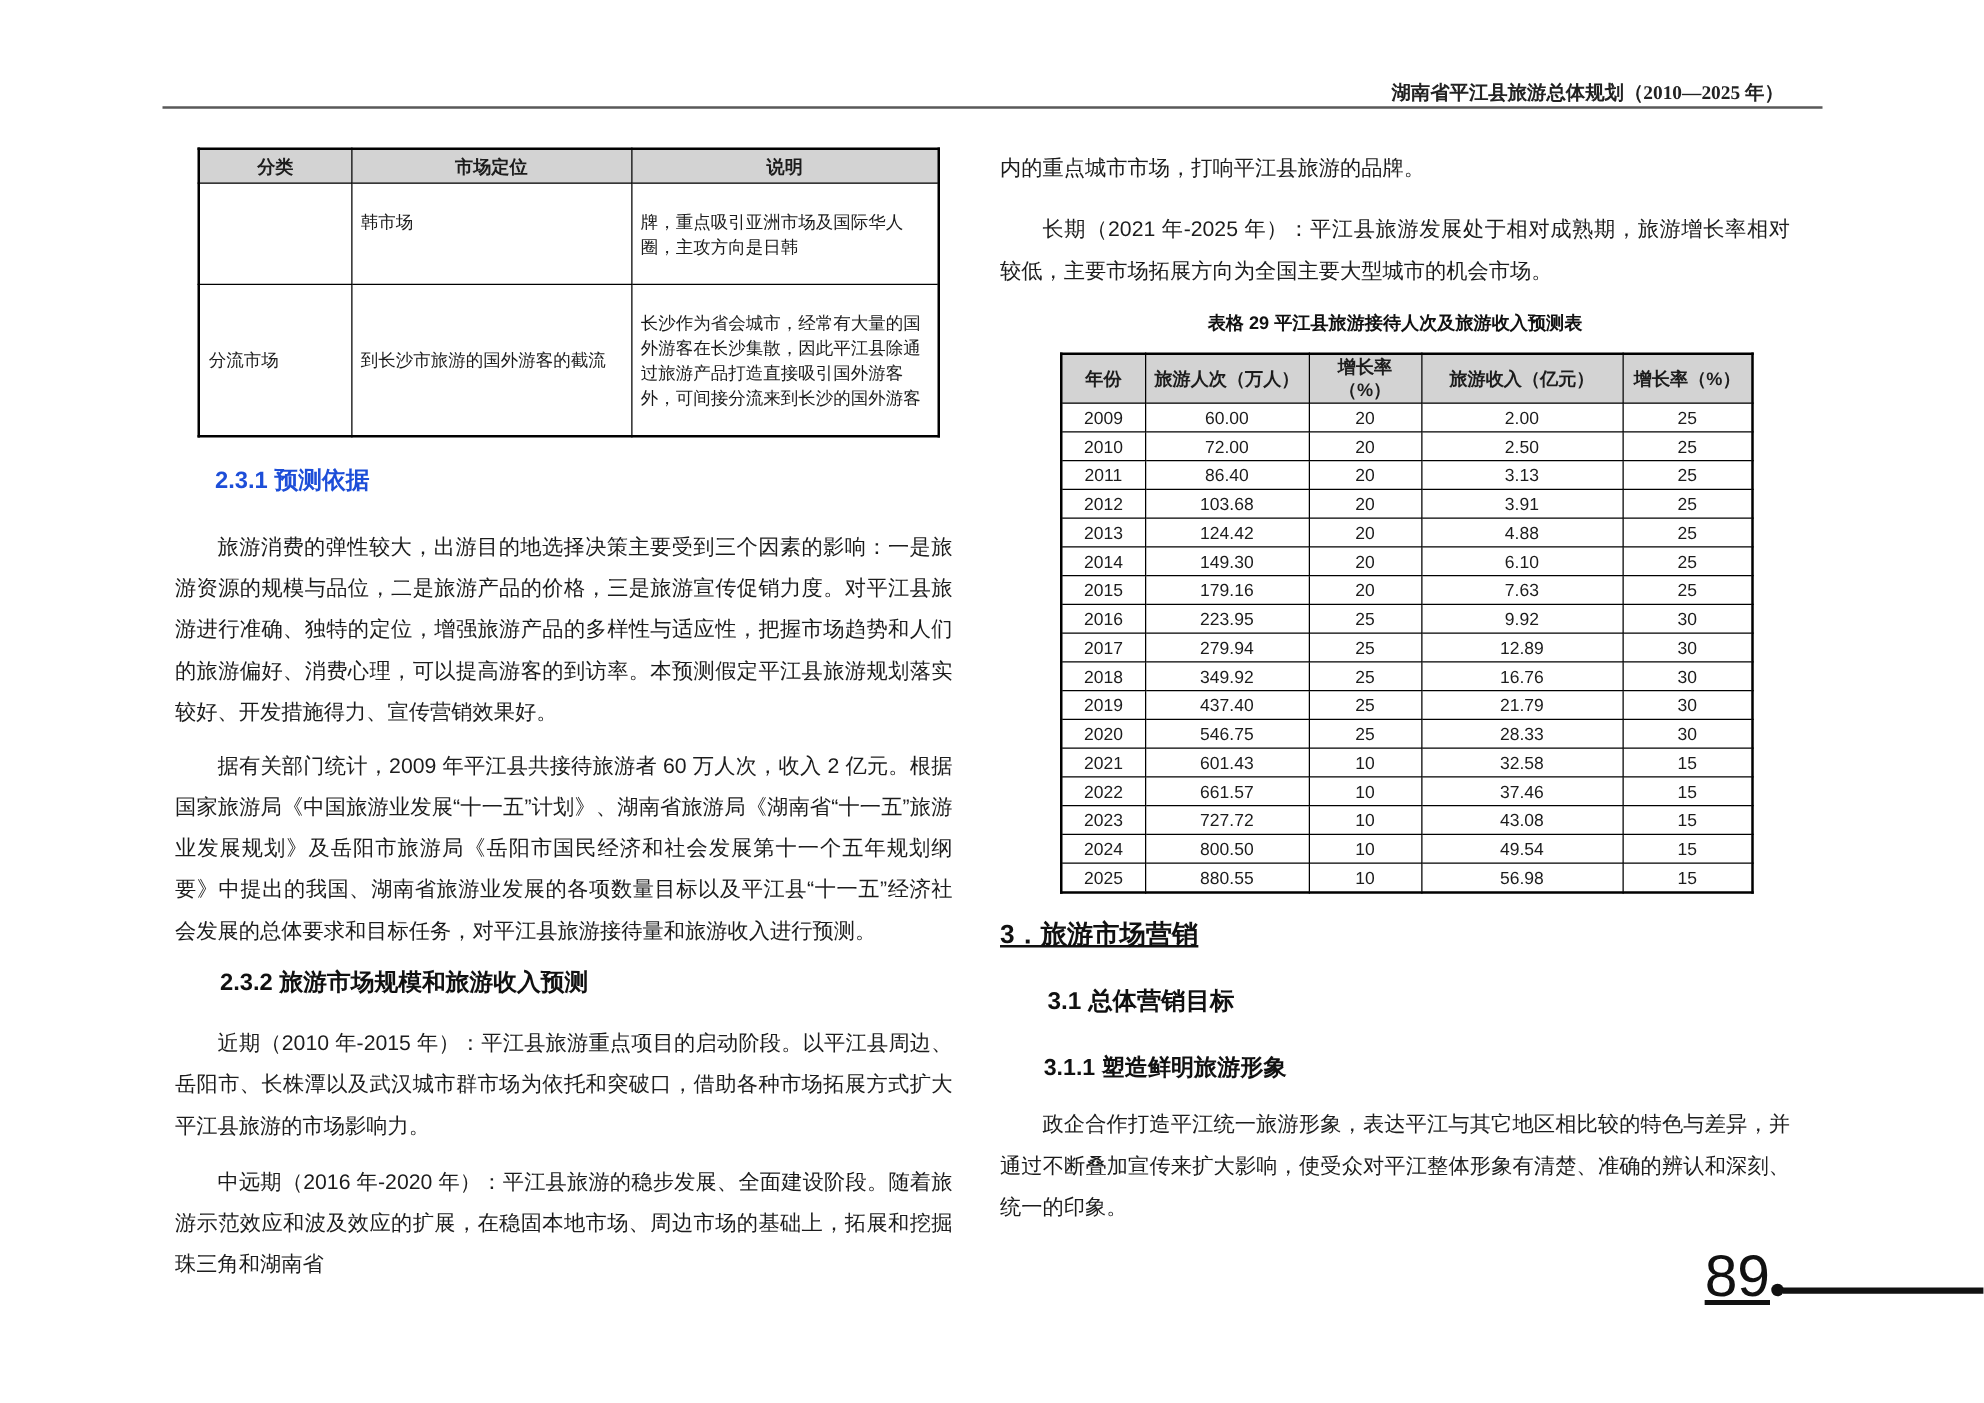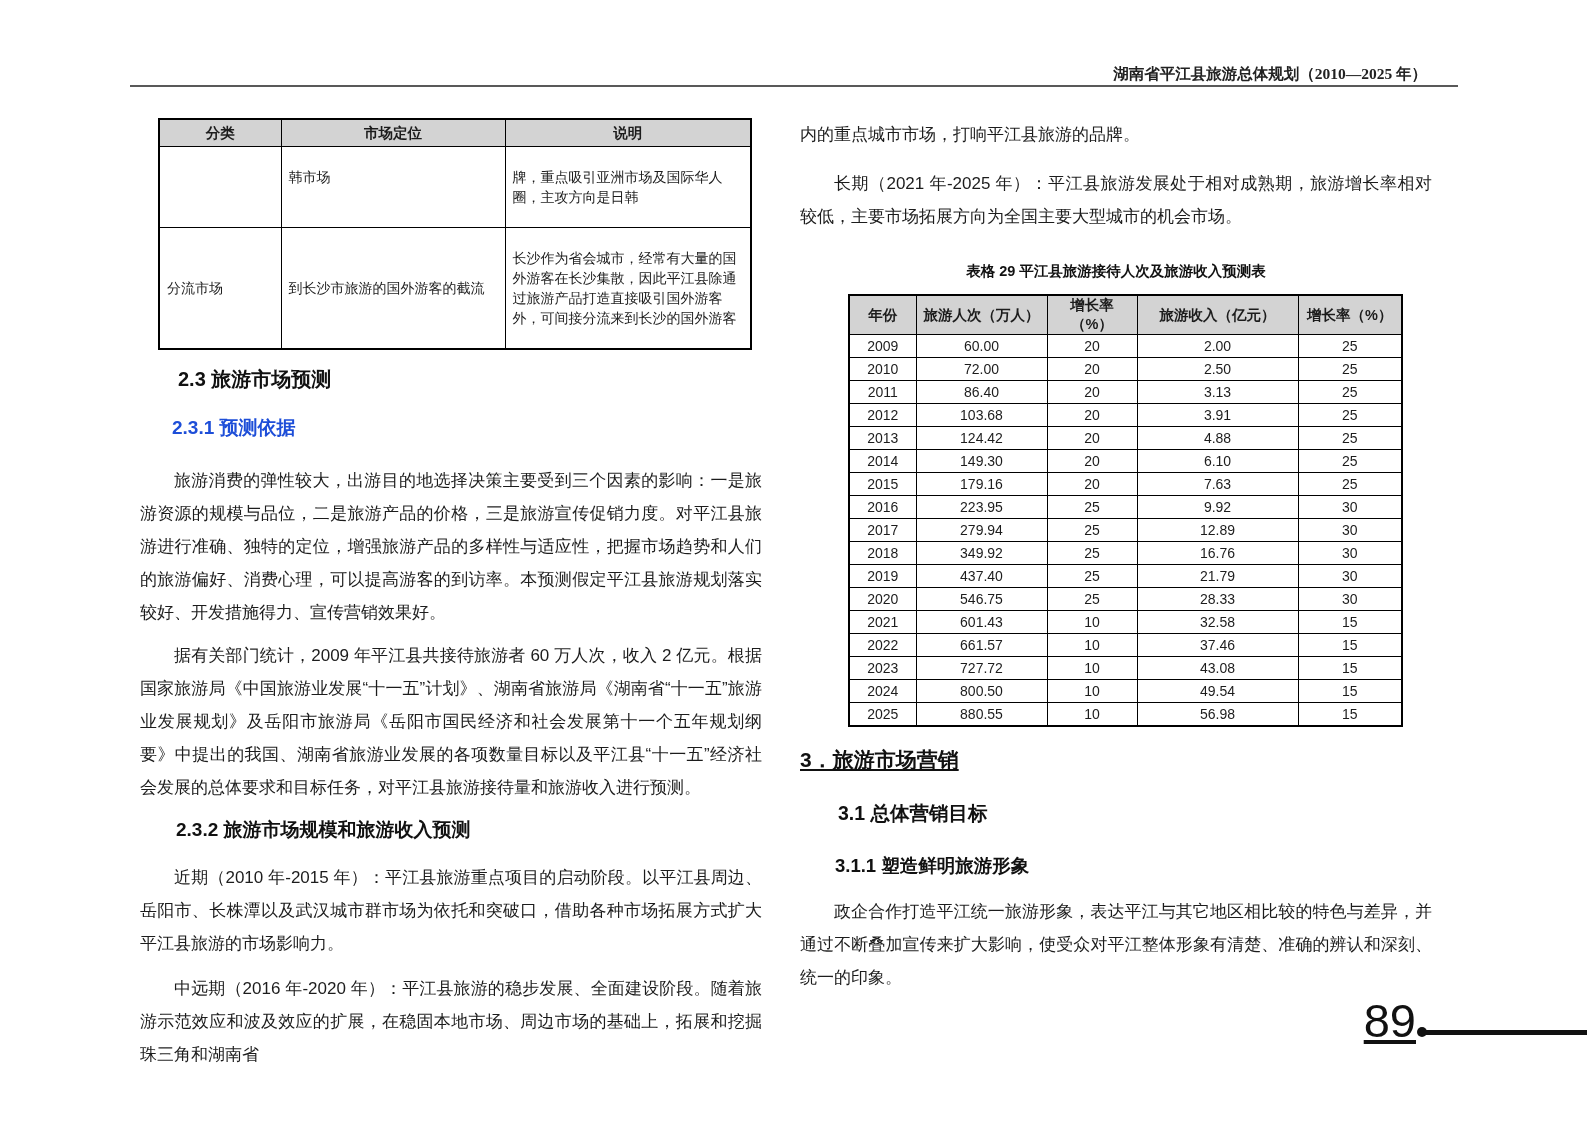--- a/index.html
+++ b/index.html
@@ -50,21 +50,21 @@
     border:1px solid #000;text-align:center;padding:0 4px;
   }
   .market-table td{
     font-size:14px;line-height:20px;padding:20px 7px;
     border:1px solid #000;vertical-align:middle;text-align:left;
     word-break:break-all;
   }
   .market-table tbody tr:first-child td{vertical-align:top;}
   
   .caption{
-    margin:28px 0 0 0;text-align:center;
+    margin:16px 0 0 0;text-align:center;
     font-size:14.5px;line-height:20px;font-weight:bold;color:#111;
   }
   .forecast-table{
     border-collapse:collapse;margin:13px 0 0 48px;
     border:2px solid #000;table-layout:fixed;width:555px;
   }
   .forecast-table th{
     background:var(--table-header-bg,#d3d3d3);
     font-size:14.5px;font-weight:bold;height:27px;
     border:1px solid #000;text-align:center;padding:0 2px;
@@ -119,21 +119,20 @@
             <td>牌，重点吸引亚洲市场及国际华人圈，主攻方向是日韩</td>
           </tr>
           <tr>
             <td>分流市场</td>
             <td>到长沙市旅游的国外游客的截流</td>
             <td>长沙作为省会城市，经常有大量的国外游客在长沙集散，因此平江县除通过旅游产品打造直接吸引国外游客外，可间接分流来到长沙的国外游客</td>
           </tr>
         </tbody>
     </table>
 
-    <div class="h-23">2.3 旅游市场预测</div>
     <div class="h-231">2.3.1 预测依据</div>
 
     <p class="para indent" style="margin-top:23px">旅游消费的弹性较大，出游目的地选择决策主要受到三个因素的影响：一是旅游资源的规模与品位，二是旅游产品的价格，三是旅游宣传促销力度。对平江县旅游进行准确、独特的定位，增强旅游产品的多样性与适应性，把握市场趋势和人们的旅游偏好、消费心理，可以提高游客的到访率。本预测假定平江县旅游规划落实较好、开发措施得力、宣传营销效果好。</p>
     <p class="para indent" style="margin-top:10px">据有关部门统计，2009 年平江县共接待旅游者 60 万人次，收入 2 亿元。根据国家旅游局《中国旅游业发展“十一五”计划》、湖南省旅游局《湖南省“十一五”旅游业发展规划》及岳阳市旅游局《岳阳市国民经济和社会发展第十一个五年规划纲要》中提出的我国、湖南省旅游业发展的各项数量目标以及平江县“十一五”经济社会发展的总体要求和目标任务，对平江县旅游接待量和旅游收入进行预测。</p>
 
     <div class="h-232">2.3.2 旅游市场规模和旅游收入预测</div>
 
     <p class="para indent" style="margin-top:18px">近期（2010 年-2015 年）：平江县旅游重点项目的启动阶段。以平江县周边、岳阳市、长株潭以及武汉城市群市场为依托和突破口，借助各种市场拓展方式扩大平江县旅游的市场影响力。</p>
     <p class="para indent" style="margin-top:12px">中远期（2016 年-2020 年）：平江县旅游的稳步发展、全面建设阶段。随着旅游示范效应和波及效应的扩展，在稳固本地市场、周边市场的基础上，拓展和挖掘珠三角和湖南省</p>
   </div>

